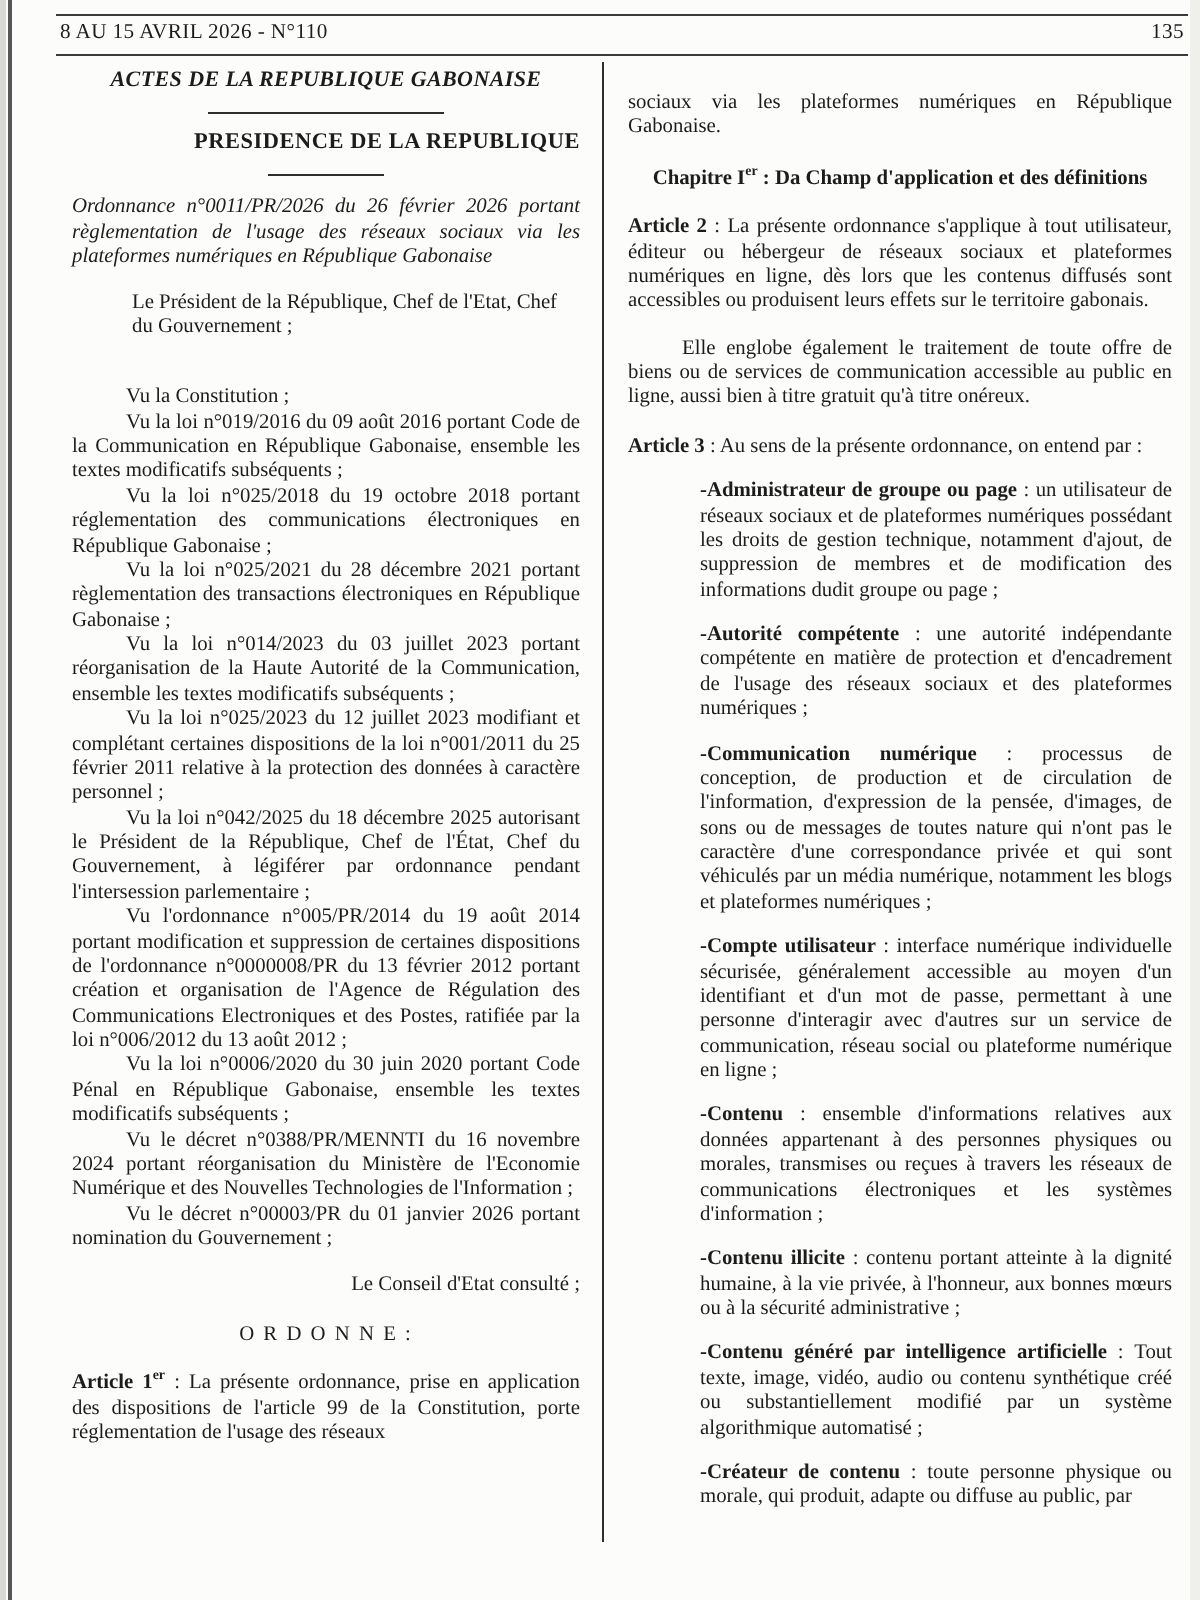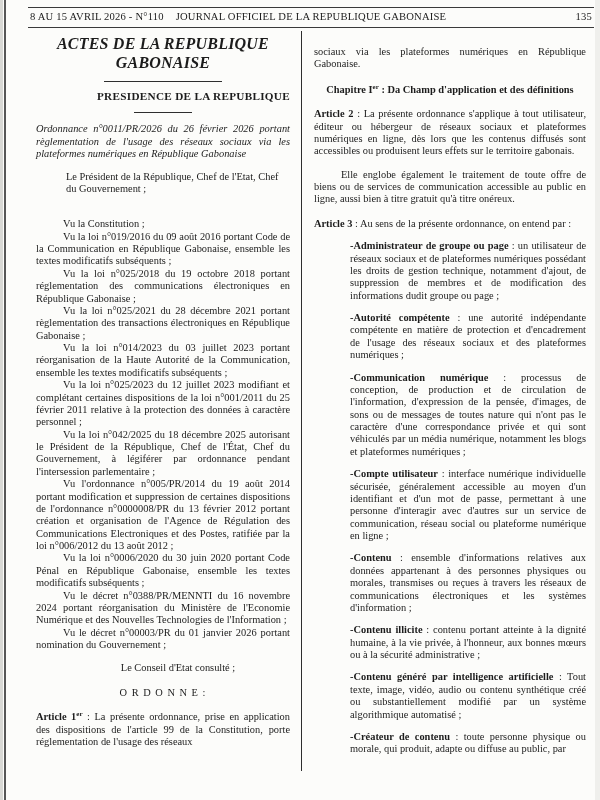--- a/index.html
+++ b/index.html
@@ -25,32 +25,32 @@
   .header .left, .header .right { position:relative; z-index:1; background:transparent; }
 
   .col-divider { position:absolute; left:301px; top:31px; width:1px; height:740px; background:#2e2e2e; }
 
   .col { position:absolute; top:32px; text-align:justify; }
   .col-left  { left:36px;  width:254px; }
   .col-right { left:314px; width:272px; }
 
   .acts-heading {
     text-align:center; font-weight:bold; font-style:italic;
-    font-size:16px; letter-spacing:.2px; margin-top:2px;
+    font-size:11px; letter-spacing:.2px; margin-top:2px;
   }
   .rule-center { border:none; border-top:1px solid #2e2e2e; margin:9px auto 8px auto; }
   .rule-wide   { width:118px; }
   .rule-short  { width:58px; }
   .presidency-heading {
     text-align:right; font-weight:bold; font-size:11.2px; letter-spacing:.3px; margin-top:2px;
   }
   .ordinance-title { font-style:italic; margin-top:10px; }
   .salutation { margin:10px 0 0 30px; text-align:left; }
   .visa { text-indent:27px; }
-  .councils { margin:11px 0 0 30px; text-align:center; }
+  .councils { margin:11px 0 0 30px; text-align:right; }
   .ordonne { text-align:center; margin-top:12px; letter-spacing:1px; }
   .article { margin-top:12px; }
   .bold { font-weight:bold; }
   sup { font-size:7px; vertical-align:super; line-height:0; }
 
   .continuation { margin-top:14px; }
   .chapter-heading {
     text-align:center; font-weight:bold; margin:13px 6px 0 6px;
   }
   .alinea-indent { text-indent:27px; margin-top:11px; }
@@ -58,21 +58,20 @@
 </style>
 </head>
 <body>
 
 <div class="page">
   <div class="scan-edge-left2"></div>
   <div class="scan-edge-left"></div>
   <div class="scan-edge-right"></div>
 
   <div class="header">
-    <span class="center">JOURNAL OFFICIEL DE LA REPUBLIQUE GABONAISE</span>
     <span class="left">8 AU 15 AVRIL 2026 - N°110</span>
     <span class="right">135</span>
   </div>
 
   <div class="col-divider"></div>
 
   <div class="col col-left">
     <div class="acts-heading">ACTES DE LA REPUBLIQUE GABONAISE</div>
     <hr class="rule-center rule-wide">
     <div class="presidency-heading">PRESIDENCE DE LA REPUBLIQUE</div>

